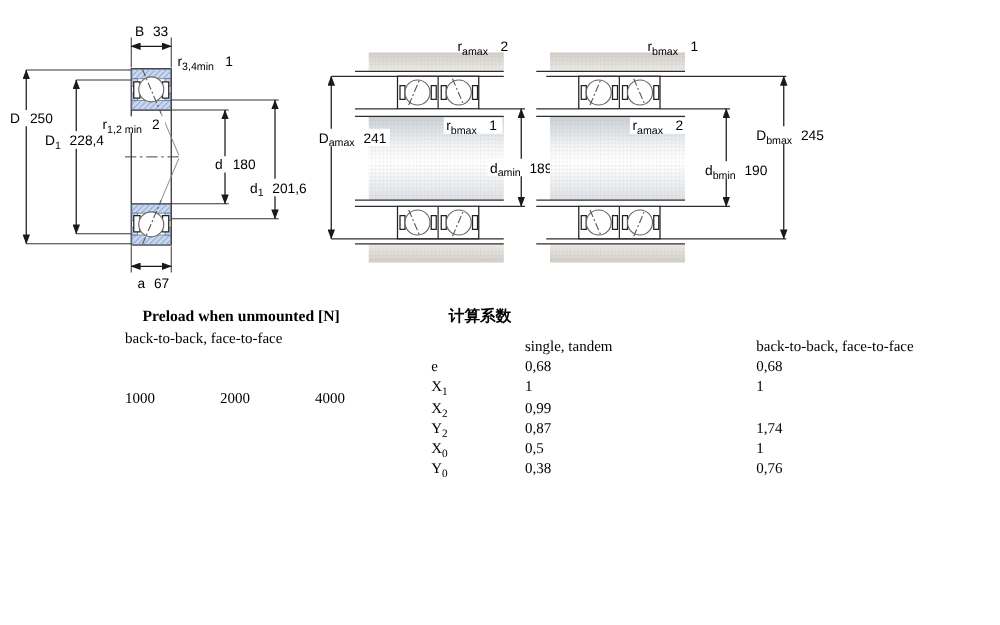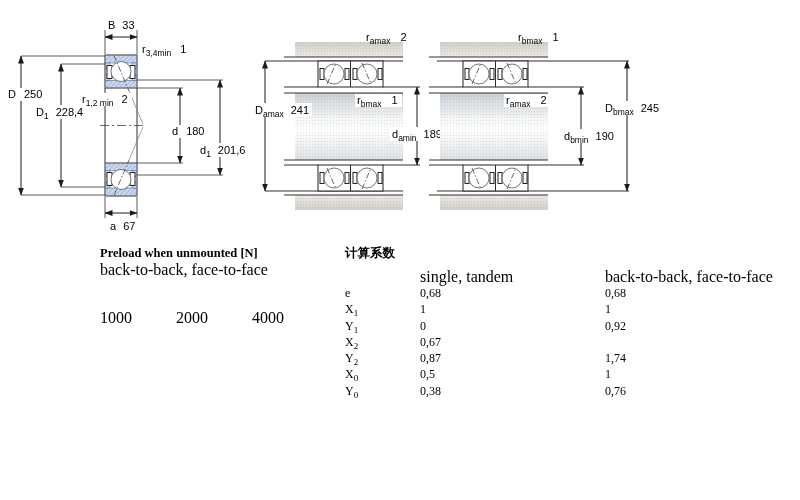--- a/index.html
+++ b/index.html
@@ -16,22 +16,22 @@
   .contact{stroke:#555;stroke-width:0.9;fill:none;stroke-dasharray:6 2 1.5 2;}
   .cline{stroke:#444;stroke-width:0.8;fill:none;stroke-dasharray:9 3 2 3;}
   .ringfill{fill:#cbd9f0;stroke:#5a6a8a;stroke-width:0.6;}
   .ballc{fill:#fff;stroke:#666;stroke-width:0.9;}
   .cage{fill:#fff;stroke:#222;stroke-width:1;}
   .pairbox{fill:#fff;stroke:#222;stroke-width:1;}
   .labelbg{fill:#fff;}
   
   .abs{position:absolute;white-space:nowrap;}
   .b{font-weight:bold;}
-  .t12{font-size:16px;line-height:14px;}
-  .t125{font-size:12.5px;line-height:14px;}
+  .t12{font-size:12px;line-height:14px;}
+  .t125{font-size:12.5px;line-height:14px;margin-left:14px;}
   .cellrow span{display:inline-block;width:76px;}
   #factor-rows{position:absolute;left:345px;top:286px;width:440px;}
   .frow{display:flex;height:16.3px;align-items:baseline;font-size:12px;}
   .fl{width:75px;}
   .fv1{width:185px;}
   sub{font-size:9px;line-height:0;}
 </style>
 </head>
 <body>
 
@@ -294,27 +294,22 @@
     <span class="fl"><span>e</span><sub></sub></span>
     <span class="fv1">0,68</span>
     <span class="fv2">0,68</span>
   </div>
   <div class="frow">
     <span class="fl"><span>X</span><sub>1</sub></span>
     <span class="fv1">1</span>
     <span class="fv2">1</span>
   </div>
   <div class="frow">
-    <span class="fl"><span>Y</span><sub>1</sub></span>
-    <span class="fv1">0</span>
-    <span class="fv2">0,92</span>
-  </div>
-  <div class="frow">
     <span class="fl"><span>X</span><sub>2</sub></span>
-    <span class="fv2">0,67</span>
+    <span class="fv2">0,99</span>
   </div>
   <div class="frow">
     <span class="fl"><span>Y</span><sub>2</sub></span>
     <span class="fv1">0,87</span>
     <span class="fv2">1,74</span>
   </div>
   <div class="frow">
     <span class="fl"><span>X</span><sub>0</sub></span>
     <span class="fv1">0,5</span>
     <span class="fv2">1</span>

